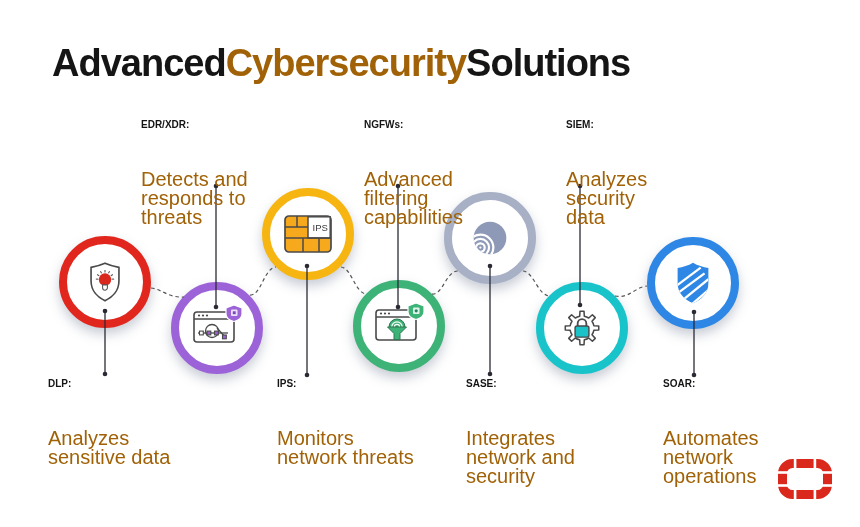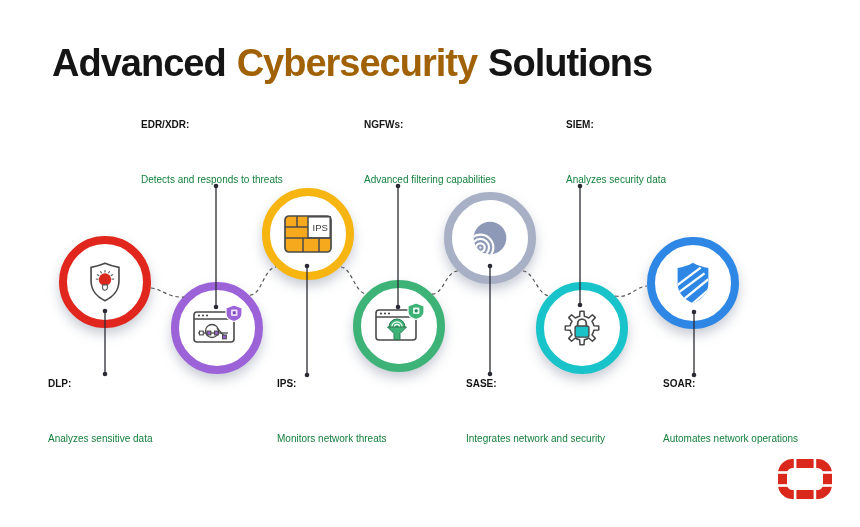--- a/index.html
+++ b/index.html
@@ -3,32 +3,32 @@
 <meta charset="utf-8">
 <style>
   html,body{margin:0;padding:0;}
   .canvas{
     position:relative;width:860px;height:527px;background:#ffffff;
     font-family:"Liberation Sans",sans-serif;overflow:hidden;
   }
   .title{
     position:absolute;left:52px;top:42px;margin:0;
     font-size:38px;font-weight:bold;letter-spacing:-1px;color:#151515;
-    display:flex;gap:11px;white-space:nowrap;
+    display:flex;white-space:nowrap;
   }
   .title .hl{color:#a16207;}
   .node{
     position:absolute;width:92px;height:92px;border-radius:50%;
     border:8px solid #fca5a5;background:#fff;box-sizing:border-box;
     display:flex;align-items:center;justify-content:center;
     box-shadow:0 6px 12px rgba(110,120,145,0.38);
   }
   .label{position:absolute;}
   .label-title{font-size:10px;font-weight:bold;color:#141414;margin-bottom:3px;}
-  .label-desc{font-size:10px;color:#15803d;line-height:19px;margin-top:40px;}
+  .label-desc{font-size:20px;color:#a16207;line-height:19px;margin-top:40px;}
   .connector-layer{position:absolute;left:0;top:0;pointer-events:none;}
   .fortinet-logo{position:absolute;left:778px;top:459px;}
 </style>
 </head>
 <body>
 
 <div class="canvas">
 
   <h1 class="title">
     <span>Advanced</span>

